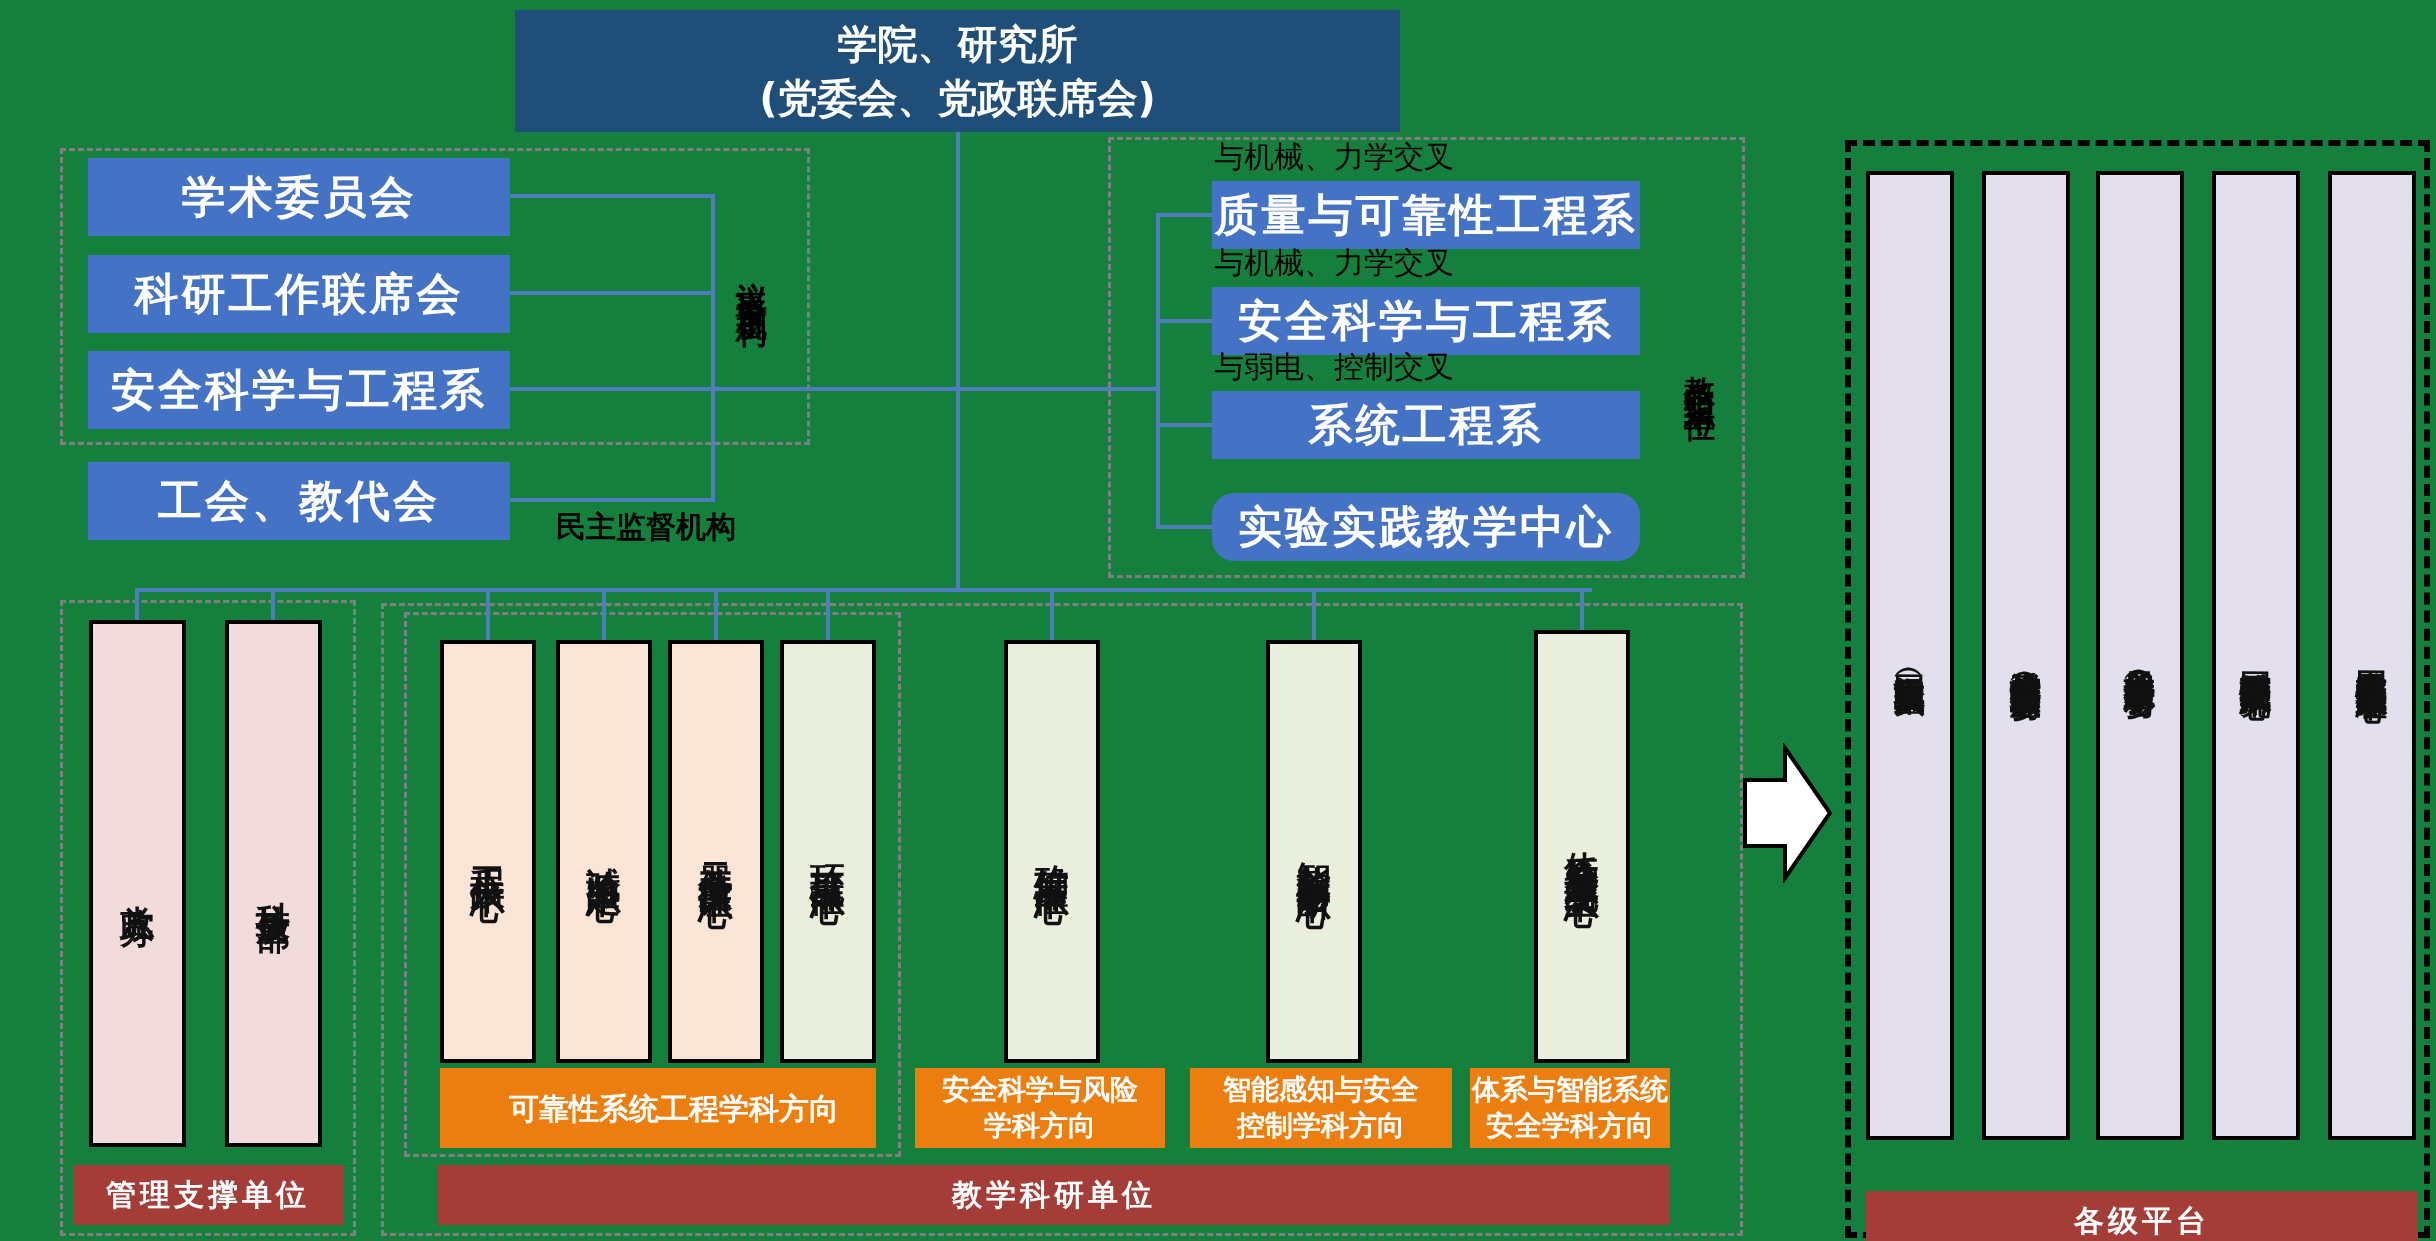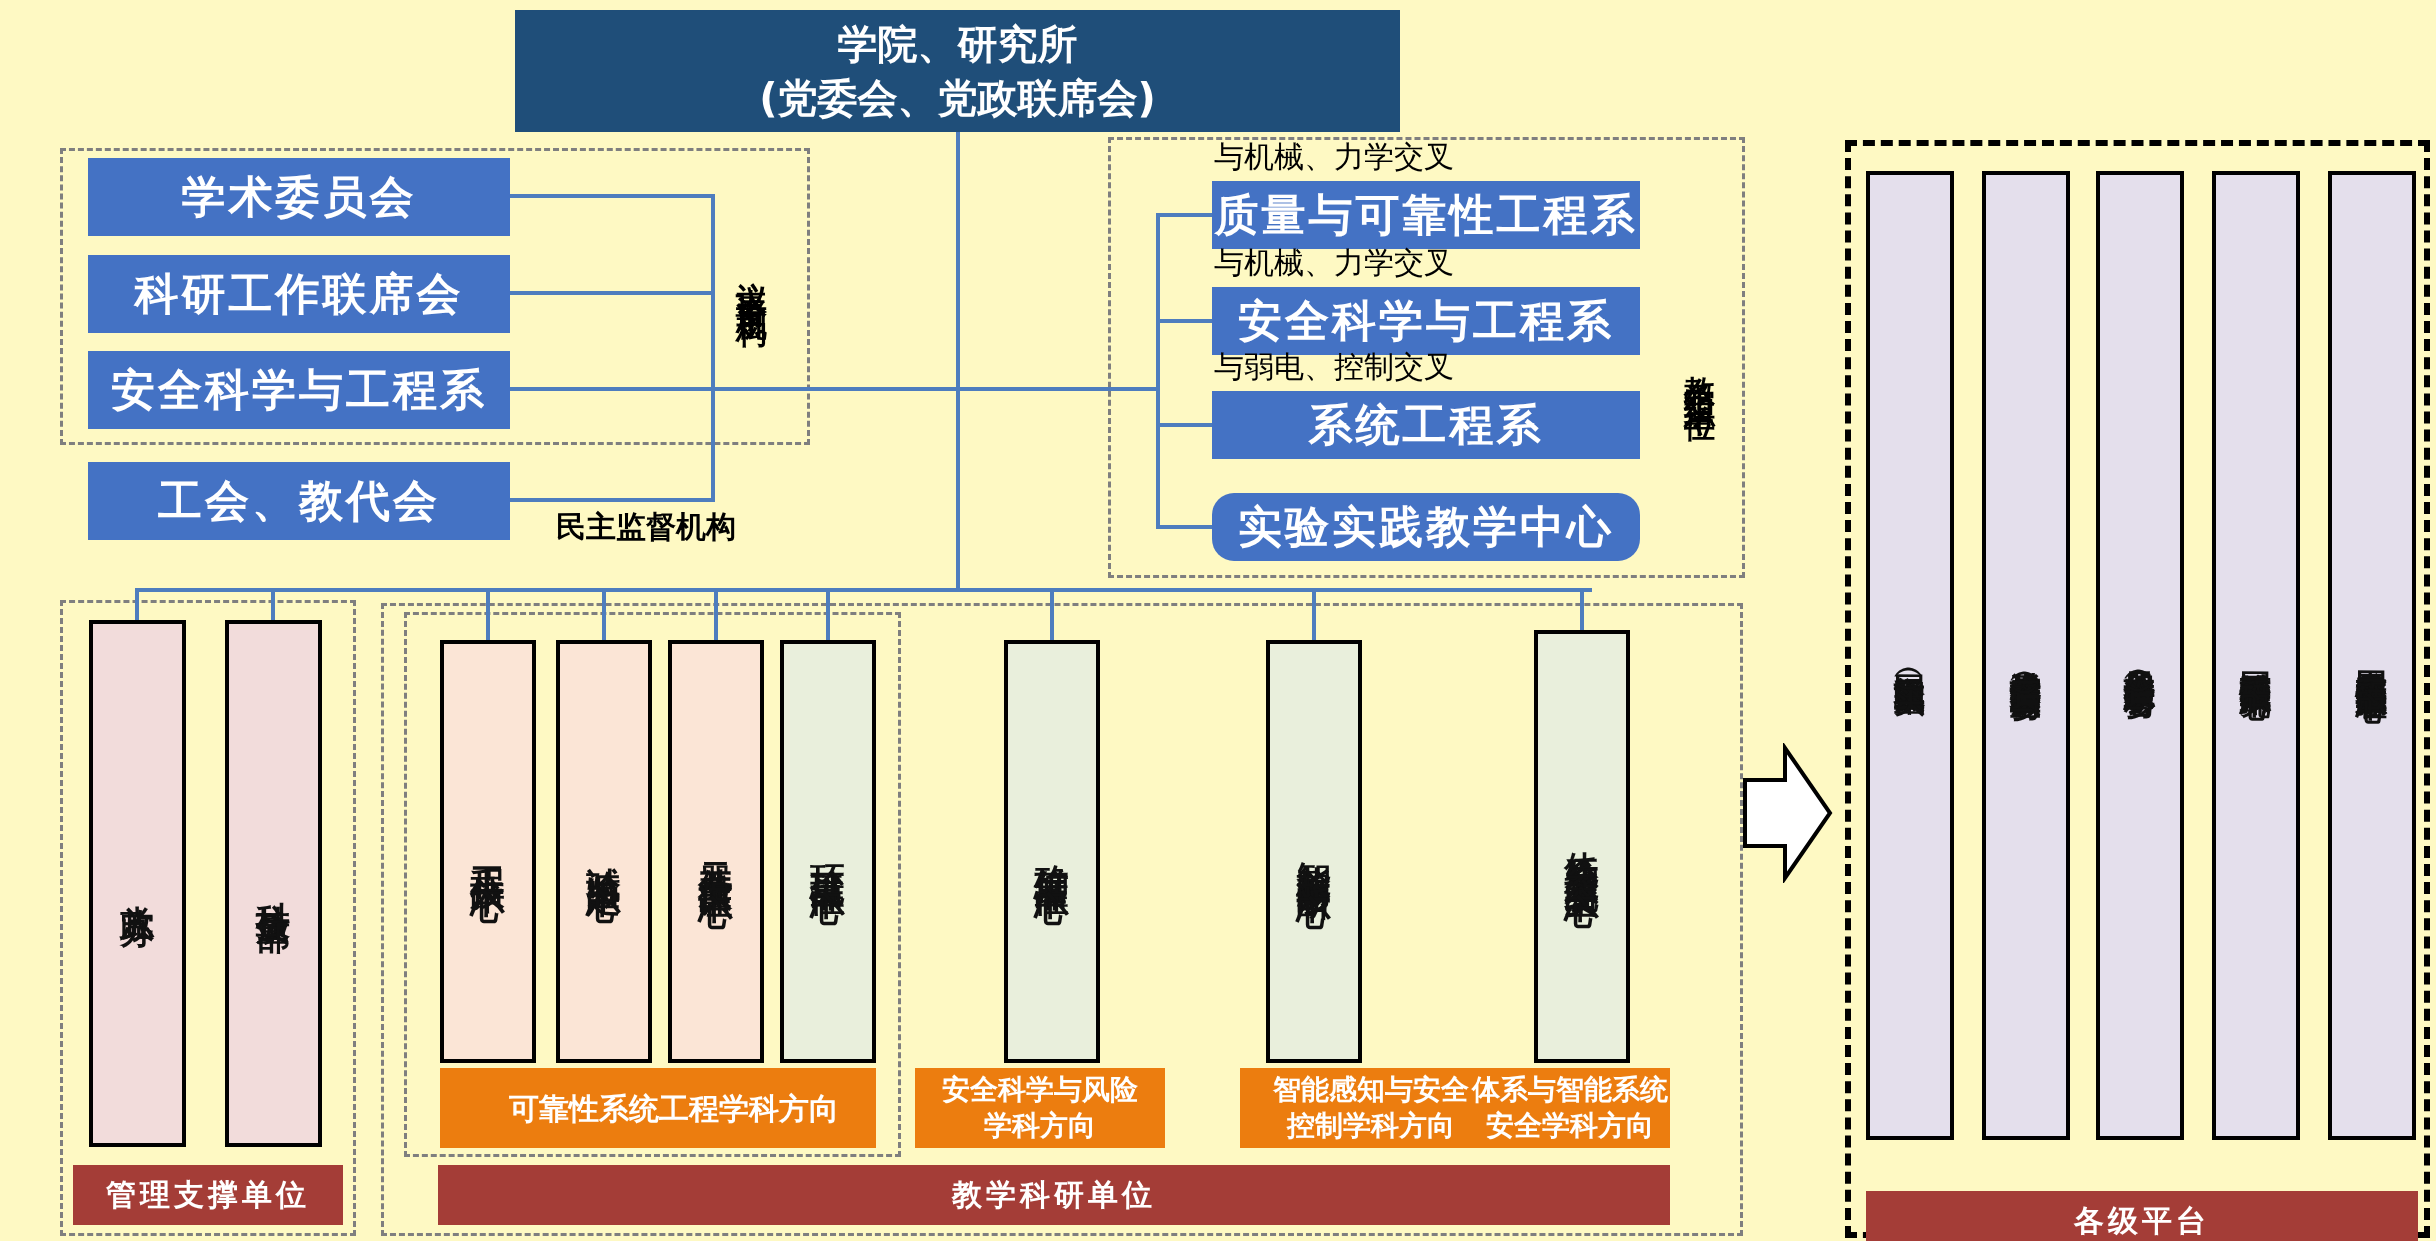--- a/index.html
+++ b/index.html
@@ -1,16 +1,16 @@
 <!DOCTYPE html>
 <html><head>
 <meta charset="utf-8">
 <style>
   html,body{margin:0;padding:0;background:#fff;}
-  #canvas{position:relative;width:2436px;height:1241px;background:#fef9c3;overflow:hidden;
+  #canvas{position:relative;width:2436px;height:1241px;background:#15803d;overflow:hidden;
           font-family:"DejaVu Sans",sans-serif;}
   .abs{position:absolute;box-sizing:border-box;}
   .bluebox{background:#4472C4;color:#fff;font-weight:bold;font-size:44px;letter-spacing:3px;
            display:flex;align-items:center;justify-content:center;text-align:center;}
   .titlebox{background:#1F4E79;color:#fff;font-weight:bold;font-size:40px;line-height:1.35;
             display:flex;flex-direction:column;align-items:center;justify-content:center;text-align:center;}
   .dashgray{border:3px dashed #7F7F7F;}
   .dashblack{border:6px dashed #000;}
   .vbox{border:4px solid #000;writing-mode:vertical-rl;font-weight:bold;font-size:34px;
         letter-spacing:4px;display:flex;align-items:center;justify-content:center;color:#111;}
@@ -90,21 +90,21 @@
   <div class="abs vbox peach" style="left:440px;top:640px;width:96px;height:423px;">工程技术中心</div>
   <div class="abs vbox peach" style="left:556px;top:640px;width:96px;height:423px;">试验鉴定中心</div>
   <div class="abs vbox peach" style="left:668px;top:640px;width:96px;height:423px;">元器件质量保证中心</div>
   <div class="abs vbox green" style="left:780px;top:640px;width:96px;height:423px;">环境可靠性中心</div>
   <div class="abs banner-orange" style="left:440px;top:1068px;width:436px;height:80px;font-size:30px;">可靠性系统工程学科方向</div>
 
   <div class="abs vbox green" style="left:1004px;top:640px;width:96px;height:423px;">确信可靠性中心</div>
   <div class="abs banner-orange" style="left:915px;top:1068px;width:250px;height:80px;padding:0 24px;">安全科学与风险学科方向</div>
 
   <div class="abs vbox green" style="left:1266px;top:640px;width:96px;height:423px;">智能检测与诊断中心</div>
-  <div class="abs banner-orange" style="left:1240px;top:1068px;width:262px;height:80px;padding:0 27px;">智能感知与安全控制学科方向</div>
+  <div class="abs banner-orange" style="left:1190px;top:1068px;width:262px;height:80px;padding:0 27px;">智能感知与安全控制学科方向</div>
 
   <div class="abs vbox green" style="left:1534px;top:630px;width:96px;height:433px;">体系与智能系统安全中心</div>
   <div class="abs banner-orange" style="left:1470px;top:1068px;width:200px;height:80px;padding:16px 2px;">体系与智能系统安全学科方向</div>
 
   <div class="abs banner-red" style="left:438px;top:1165px;width:1232px;height:60px;">教学科研单位</div>
 
   <svg class="abs" style="left:1740px;top:743px;" width="100" height="140" viewBox="0 0 100 140">
     <polygon points="5,37 45,37 45,5 90,70 45,135 45,103 5,103" fill="#ffffff" stroke="#000000" stroke-width="4"></polygon>
   </svg>
 

